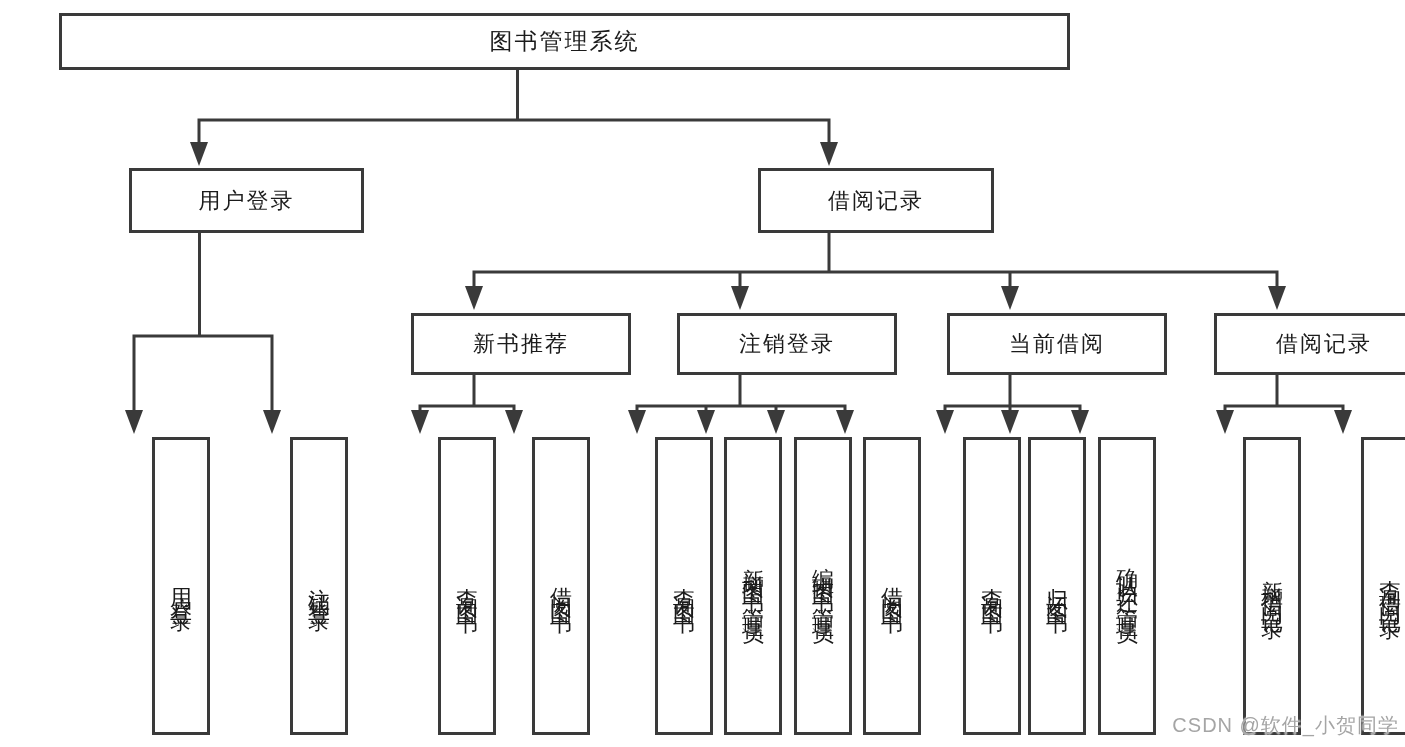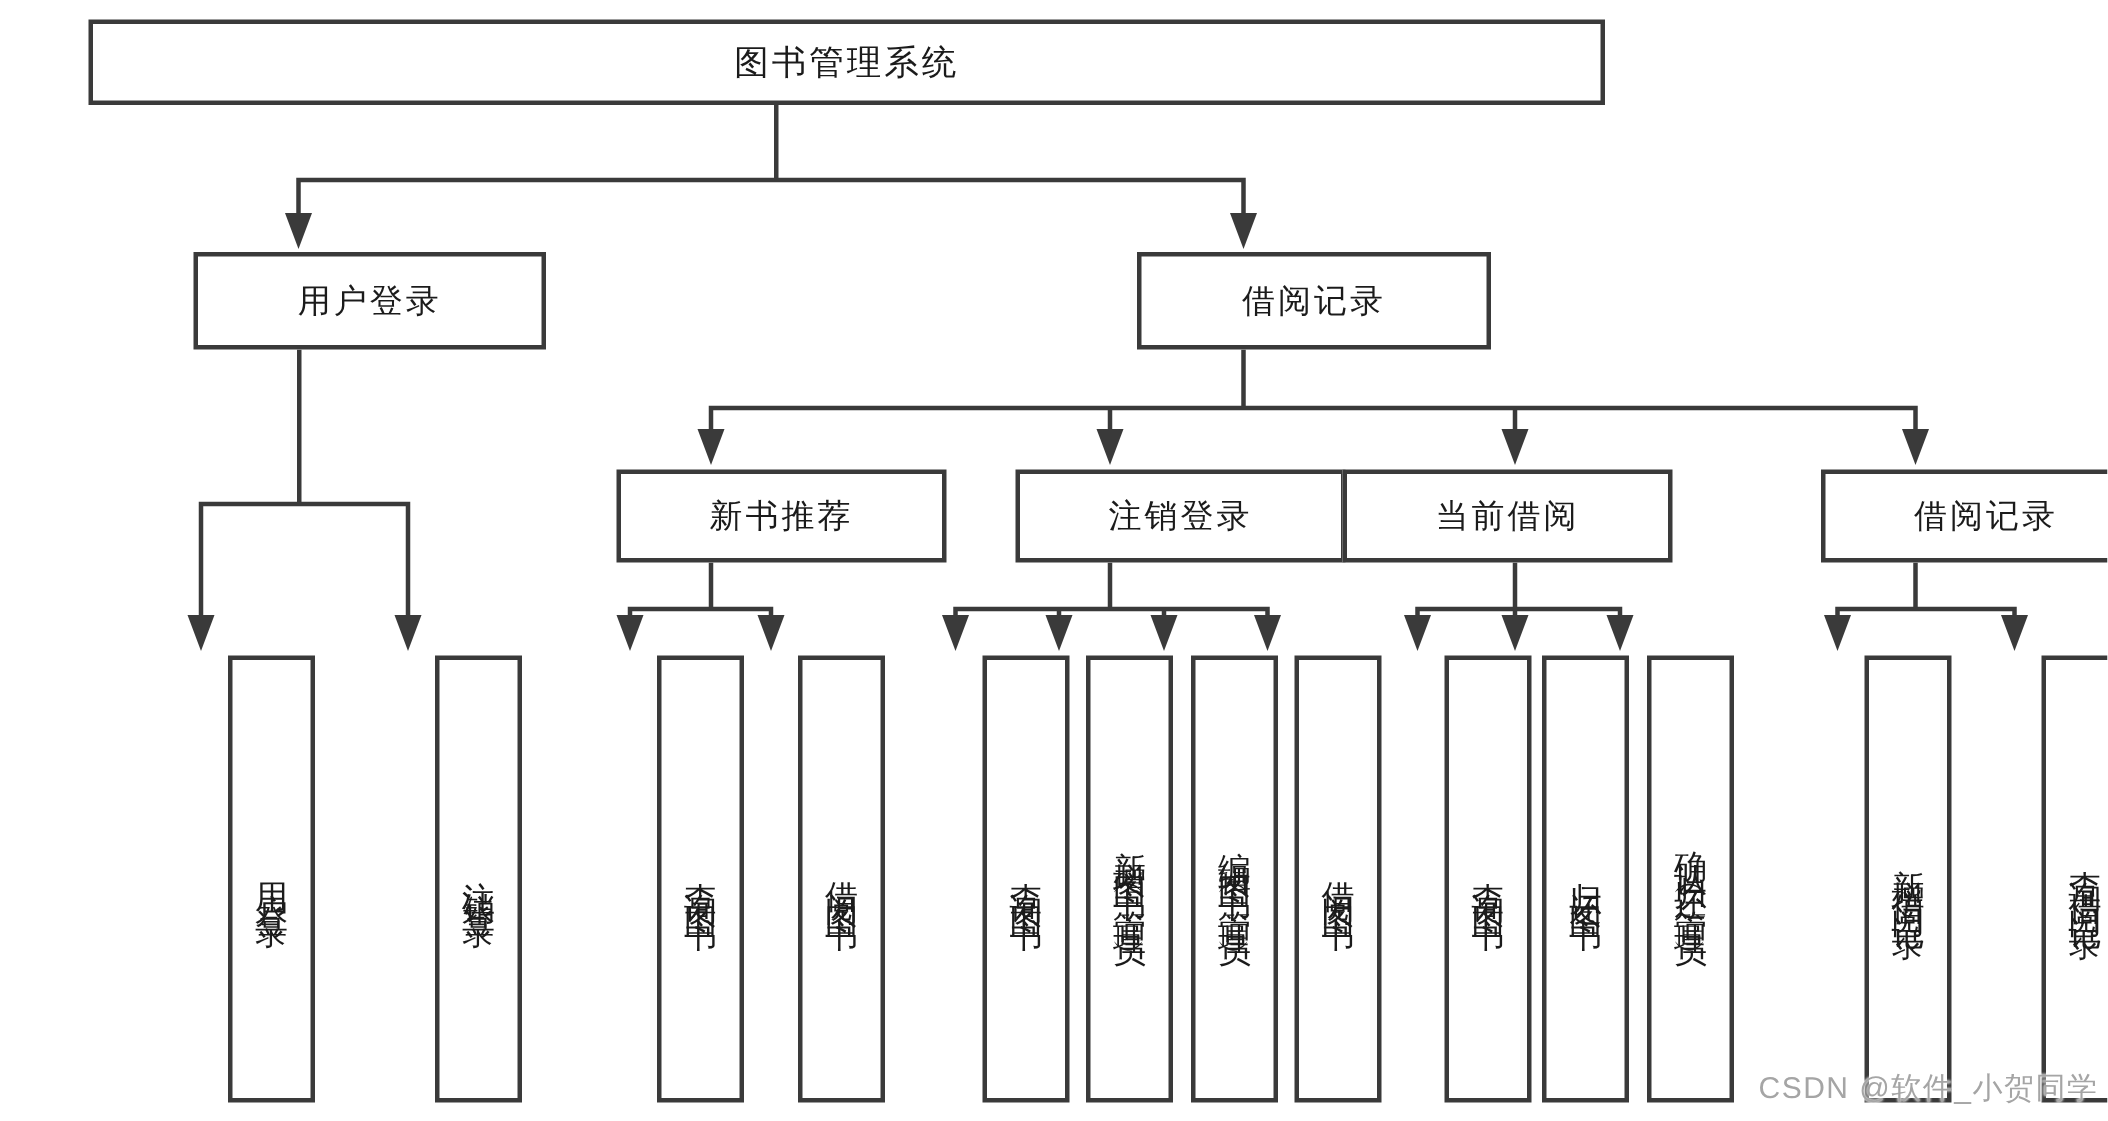--- a/index.html
+++ b/index.html
@@ -86,21 +86,21 @@
   <div class="node" style="left:711px;top:168px;width:236px;height:65px;">
     <span class="hlabel">借阅记录</span>
   </div>
 
   <div class="node" style="left:364px;top:313px;width:220px;height:62px;">
     <span class="hlabel">新书推荐</span>
   </div>
   <div class="node" style="left:630px;top:313px;width:220px;height:62px;">
     <span class="hlabel">注销登录</span>
   </div>
-  <div class="node" style="left:848px;top:313px;width:220px;height:62px;">
+  <div class="node" style="left:900px;top:313px;width:220px;height:62px;">
     <span class="hlabel">当前借阅</span>
   </div>
   <div class="node" style="left:1167px;top:313px;width:220px;height:62px;">
     <span class="hlabel">借阅记录</span>
   </div>
 
   <div class="node leaf" style="left:105px;">
     <span class="vlabel">用户登录</span>
   </div>
   <div class="node leaf" style="left:243px;">

